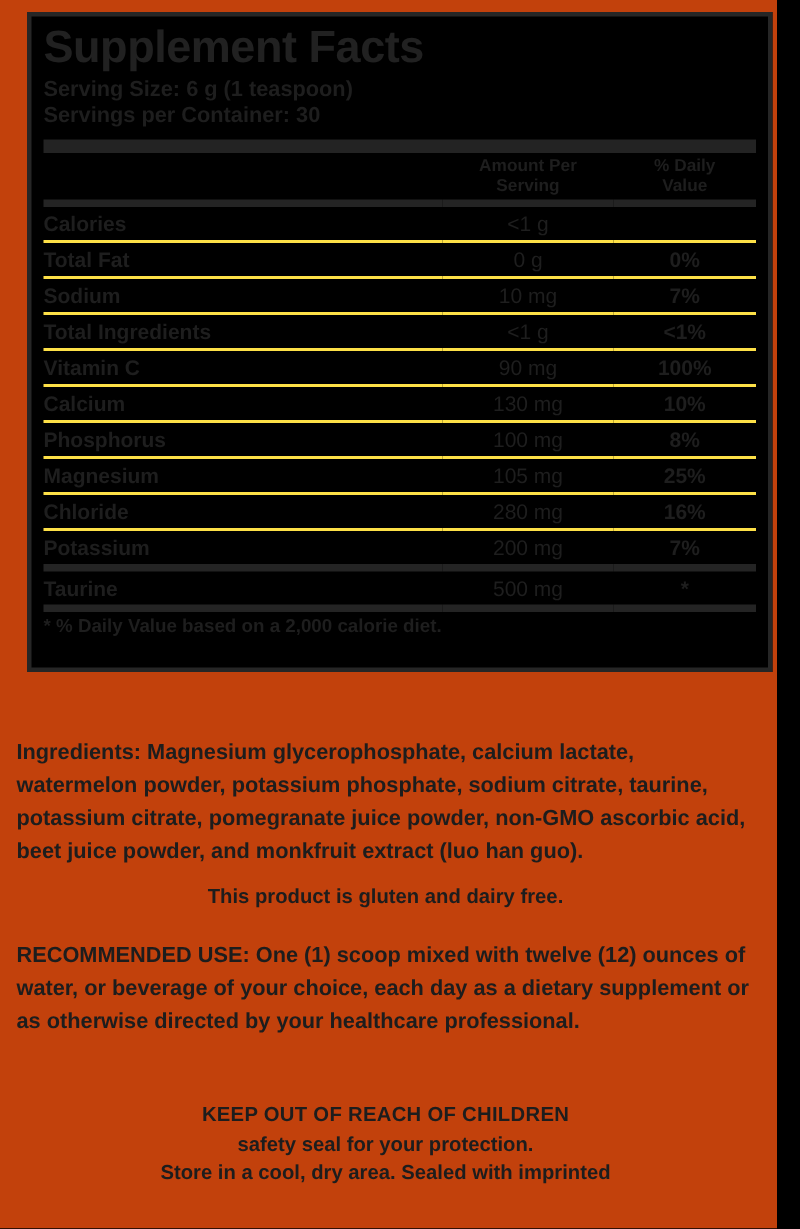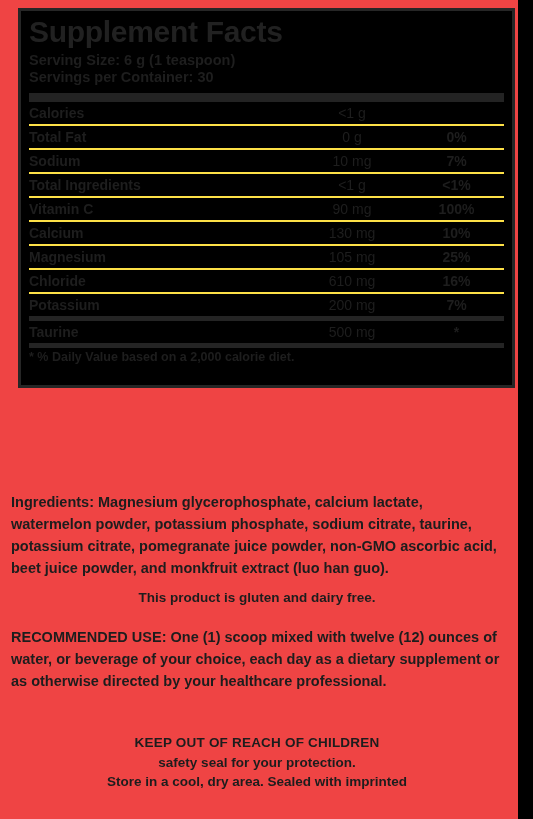--- a/index.html
+++ b/index.html
@@ -12,21 +12,21 @@
     height: 819px;
     overflow: hidden;
     font-family: "Liberation Sans", sans-serif;
     color: #1f1f1f;
   }
 
   #page {
     position: relative;
     width: 518px;
     height: 819px;
-    background: #ef4444;
+    background: #c2410c;
     box-sizing: border-box;
   }
 
   
   .sf-panel {
     position: absolute;
     left: 18px;
     top: 8px;
     width: 497px;
     box-sizing: border-box;
@@ -159,20 +159,31 @@
 
     <div class="sf-title">Supplement Facts</div>
 
     <div class="sf-serving">Serving Size:  6 g (1 teaspoon)</div>
     <div class="sf-serving">Servings per Container: 30</div>
 
     <div class="rule-thick"></div>
 
     <table class="sf-table">
       <tbody>
+        <tr class="hdr-row thickline">
+          <td class="col-name"></td>
+          <td class="col-amount hdr-amount">
+            <div>Amount Per</div>
+            <div>Serving</div>
+          </td>
+          <td class="col-dv hdr-dv">
+            <div>% Daily</div>
+            <div>Value</div>
+          </td>
+        </tr>
 
         <tr class="bordered">
           <td class="col-name">Calories</td>
           <td class="col-amount">&lt;1 g</td>
           <td class="col-dv"></td>
         </tr>
         <tr class="bordered">
           <td class="col-name">Total Fat</td>
           <td class="col-amount">0 g</td>
           <td class="col-dv">0%</td>
@@ -191,27 +202,32 @@
           <td class="col-name">Vitamin C</td>
           <td class="col-amount">90 mg</td>
           <td class="col-dv">100%</td>
         </tr>
         <tr class="bordered">
           <td class="col-name">Calcium</td>
           <td class="col-amount">130 mg</td>
           <td class="col-dv">10%</td>
         </tr>
         <tr class="bordered">
+          <td class="col-name">Phosphorus</td>
+          <td class="col-amount">100 mg</td>
+          <td class="col-dv">8%</td>
+        </tr>
+        <tr class="bordered">
           <td class="col-name">Magnesium</td>
           <td class="col-amount">105 mg</td>
           <td class="col-dv">25%</td>
         </tr>
         <tr class="bordered">
           <td class="col-name">Chloride</td>
-          <td class="col-amount">610 mg</td>
+          <td class="col-amount">280 mg</td>
           <td class="col-dv">16%</td>
         </tr>
         <tr class="thickline">
           <td class="col-name">Potassium</td>
           <td class="col-amount">200 mg</td>
           <td class="col-dv">7%</td>
         </tr>
 
         <tr class="thickline">
           <td class="col-name">Taurine</td>

